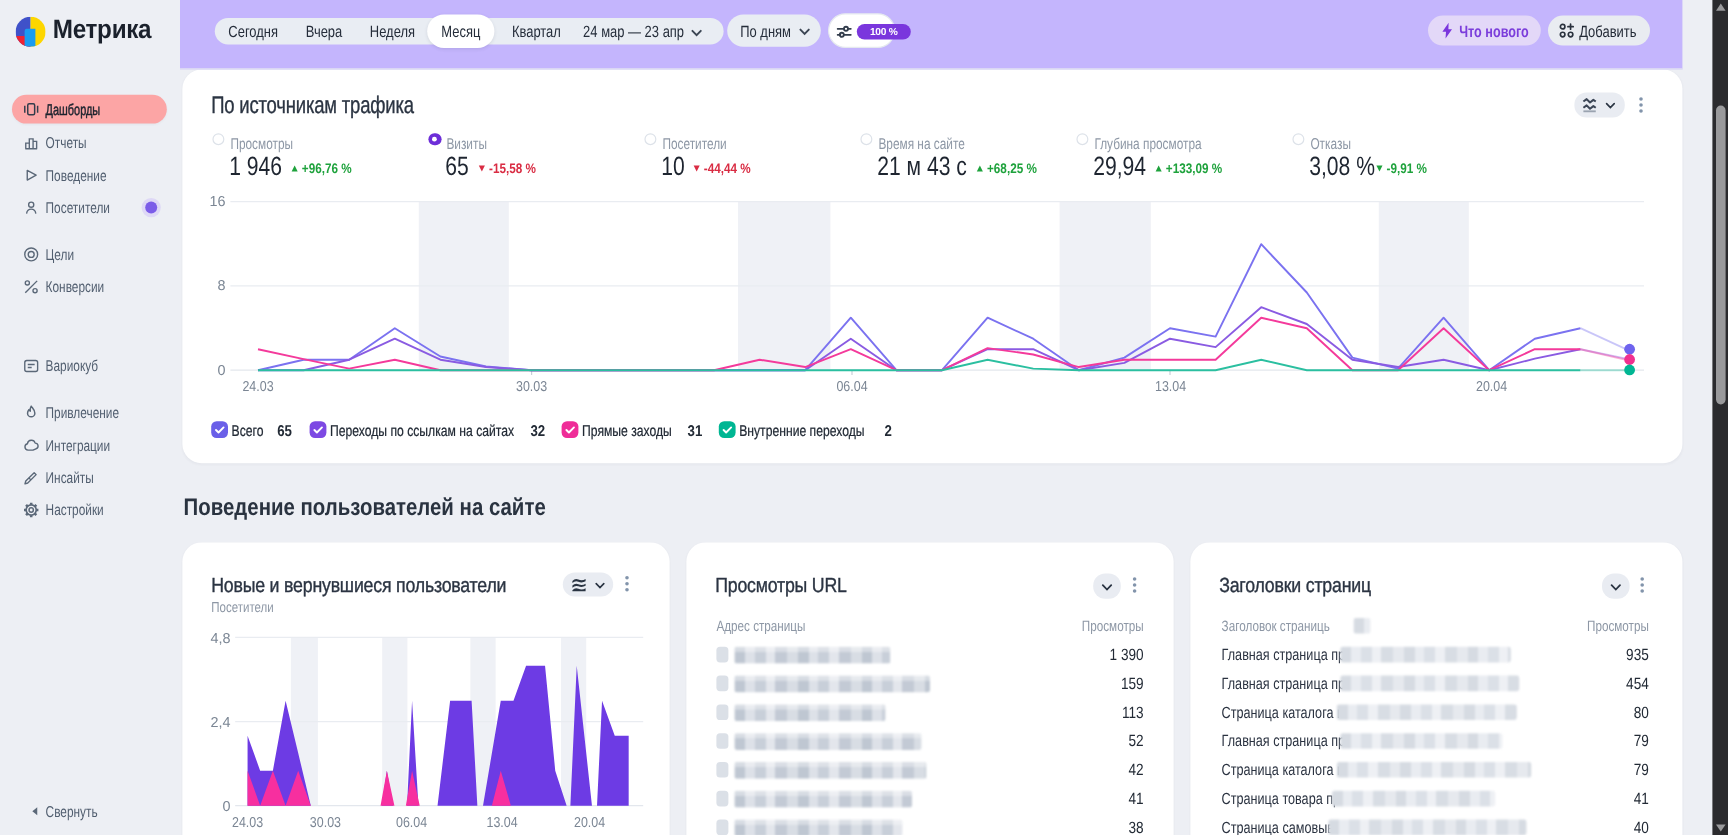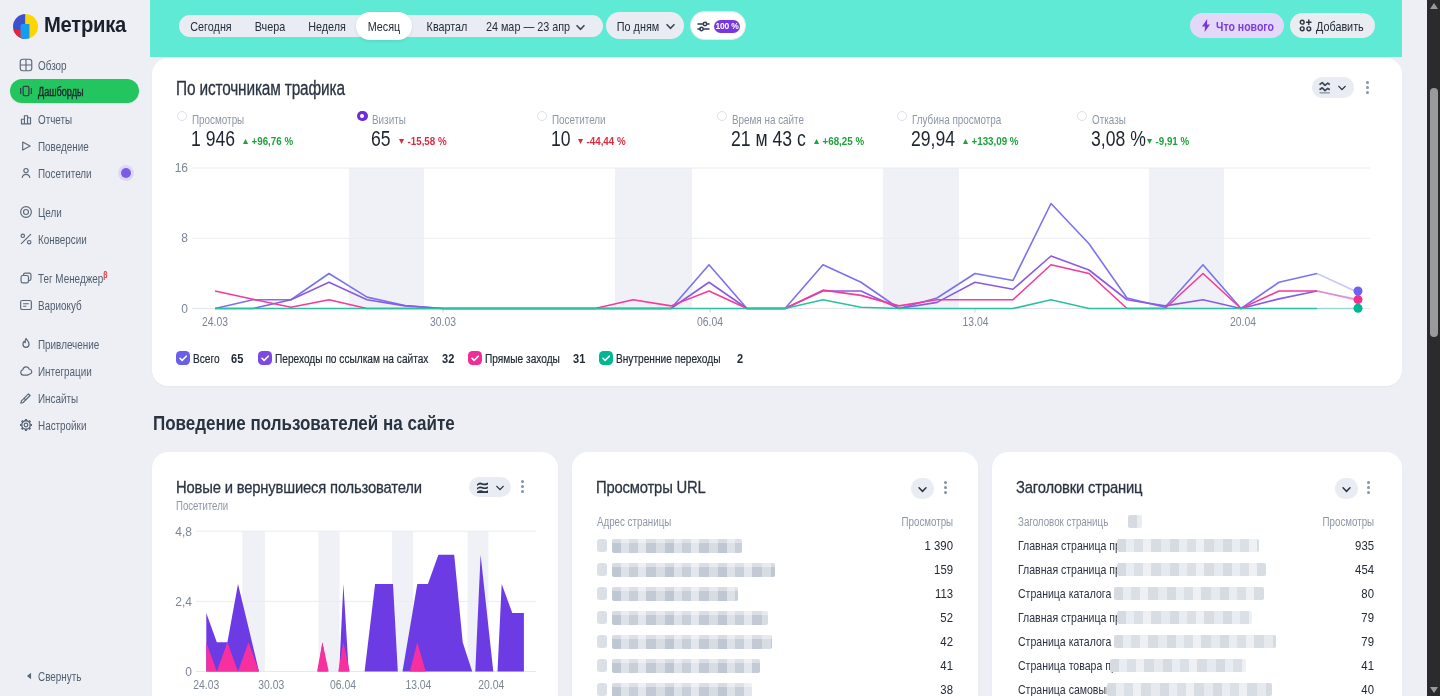--- a/index.html
+++ b/index.html
@@ -7,28 +7,28 @@
 body { font-family:"Liberation Sans", sans-serif; background:#edeff4; position:relative; color:#222a35; }
 .abs { position:absolute; }
 
 
 #sidebar { left:0; top:0; width:150px; height:696px; background:#edeff4; z-index:5; }
 .logo-circ { left:13px; top:14px; width:25px; height:25px; }
 .logo-text { left:44px; top:12px; font-size:22px; font-weight:bold; color:#1b212c; letter-spacing:-0.3px; transform:scaleX(0.92); transform-origin:0 0; }
 .nav-item { left:0; width:150px; height:27px; font-size:13px; color:#515e6f; }
 .nav-item .ic { position:absolute; left:19px; top:50%; transform:translateY(-50%); width:14px; height:14px; }
 .nav-item .tx { position:absolute; left:38px; top:50%; transform:translateY(-50%) scaleX(0.76); transform-origin:0 50%; white-space:nowrap; }
-.nav-active { left:10px; width:129px; height:24px !important; margin-top:1.5px; background:#22c55e; border-radius:12px; box-shadow:0 1px 2px rgba(40,50,70,0.05); }
+.nav-active { left:10px; width:129px; height:24px !important; margin-top:1.5px; background:#fca5a5; border-radius:12px; box-shadow:0 1px 2px rgba(40,50,70,0.05); }
 .nav-active .ic { left:9px; }
 .nav-active .tx { left:28px; color:#1d242f; -webkit-text-stroke:0.4px #1d242f; transform:translateY(-50%) scaleX(0.7); }
 .beta { color:#e0302e; font-size:9px; vertical-align:super; font-weight:bold; }
 .vdot { left:121px; width:10px; height:10px; border-radius:50%; background:#7b5ce8; box-shadow:0 0 0 3px #ded8f6; }
 
 
-#header { left:150px; top:0; width:1252px; height:58px; background:#5eead4; border-bottom:1px solid #e8ebf1; z-index:4; }
+#header { left:150px; top:0; width:1252px; height:58px; background:#c4b5fd; border-bottom:1px solid #e8ebf1; z-index:4; }
 .seg { left:29px; top:15px; width:424px; height:22px; background:#e9edf3; border-radius:11px; }
 .seg-item { position:absolute; top:50%; transform:translate(-50%,-50%) scaleX(0.8); font-size:13.5px; color:#252d3a; white-space:nowrap; }
 .seg-sel { left:206px; top:12px; width:56px; height:28px; background:#fff; border-radius:14px; box-shadow:0 1px 3px rgba(40,50,70,0.12); }
 .pill { background:#e9edf3; border-radius:13.5px; font-size:13.5px; color:#252d3a; }
 
 
 #sbar { left:1427px; top:0; width:13px; height:696px; background:#2b2b2e; z-index:10; }
 #sbar .thumb { position:absolute; left:2.5px; top:88px; width:8px; height:249px; background:#9a9a9c; border-radius:4px; }
 #sbar .arr { position:absolute; left:50%; transform:translateX(-50%); width:0; height:0; }
 
@@ -87,27 +87,20 @@
         <circle cx="12.5" cy="12.5" r="12.5"></circle>
       </clipPath>
     <g clip-path="url(#lc)">
       <rect x="0" y="0" width="12.5" height="25" fill="#3f51c9"></rect>
       <rect x="0" y="16" width="12.5" height="9" fill="#ee2233"></rect>
       <rect x="12.5" y="0" width="12.5" height="25" fill="#fdd600"></rect>
       <path d="M9,10 h7.5 a0,0 0 0 1 0,0 v15 h-9 v-13 a2,2 0 0 1 1.5,-2 Z" fill="#189cf2"></path>
     </g>
   </svg>
   <div class="abs logo-text">Метрика</div>
-  <div class="abs nav-item" style="top:51px;">
-    <svg class="ic" viewBox="0 0 17 17" fill="none" stroke="#5b6878" stroke-width="1.4">
-        <rect x="1.5" y="1.5" width="14" height="14" rx="3"></rect>
-        <path d="M8.5 1.5v14M1.5 8.5h14"></path>
-      </svg>
-    <span class="tx">Обзор</span>
-  </div>
   <div class="abs nav-item nav-active" style="top:77.5px;">
     <svg class="ic" viewBox="0 0 17 17" fill="none" stroke="#333d4c" stroke-width="1.5">
         <rect x="5" y="3" width="7" height="11" rx="1.5"></rect>
         <path d="M2 5v7M15 5v7"></path>
       </svg>
     <span class="tx">Дашборды</span>
   </div>
   <div class="abs nav-item" style="top:105px;">
     <svg class="ic" viewBox="0 0 17 17" fill="none" stroke="#5b6878" stroke-width="1.4">
         <path d="M3 14.5V8.8h3.6v5.7M6.6 14.5V4.5h3.8v10M10.4 14.5V7h3.6v7.5M2.5 14.5h12"></path>
@@ -135,27 +128,20 @@
         <circle cx="12.4" cy="12.4" r="2.1"></circle>
       </svg>
     <span class="tx">Конверсии</span>
   </div>
   <div class="abs nav-item" style="top:198px;">
     <svg class="ic" viewBox="0 0 17 17" fill="none" stroke="#5b6878" stroke-width="1.4">
         <circle cx="8.5" cy="8.5" r="6.5"></circle>
         <circle cx="8.5" cy="8.5" r="3"></circle>
       </svg>
     <span class="tx">Цели</span>
-  </div>
-  <div class="abs nav-item" style="top:264px;">
-    <svg class="ic" viewBox="0 0 17 17" fill="none" stroke="#5b6878" stroke-width="1.4">
-        <rect x="2.5" y="5.5" width="9" height="9" rx="2"></rect>
-        <path d="M5.5 5.5v-1a2 2 0 0 1 2-2h5a2 2 0 0 1 2 2v5a2 2 0 0 1-2 2h-1"></path>
-      </svg>
-    <span class="tx">Тег Менеджер<span class="beta">β</span></span>
   </div>
   <div class="abs nav-item" style="top:330px;">
     <svg class="ic" viewBox="0 0 17 17" fill="none" stroke="#5b6878" stroke-width="1.5">
         <path d="M8.5 1.8C9.7 3.8 12.2 5.5 12.2 8.9a3.7 3.7 0 0 1-7.4 0c0-1.4.55-2.5 1.3-3.5.55 1 1.5 1.5 1.5 1.5-.4-1.9.1-3.7.9-5.1z" stroke-linejoin="round"></path>
       </svg>
     <span class="tx">Привлечение</span>
   </div>
   <div class="abs nav-item" style="top:291px;">
     <svg class="ic" viewBox="0 0 17 17" fill="none" stroke="#5b6878" stroke-width="1.4">
         <rect x="2" y="3" width="13" height="11" rx="2"></rect>
@@ -212,21 +198,21 @@
   <svg class="abs" style="left:515px; top:21px;" width="11" height="11" viewBox="0 0 11 11" fill="none" stroke="#3c4654" stroke-width="1.6" stroke-linecap="round">
       <path d="M2 3.7l3.5 3.6L9 3.7"></path>
     </svg>
 
   <div class="abs" style="left:540px; top:11px; width:56px; height:29px; background:#fff; border:1px solid #e5e9ef; border-radius:14.5px;"></div>
   <svg class="abs" style="left:547px; top:19.5px;" width="13" height="13" viewBox="0 0 13 13" fill="none" stroke="#333d4c" stroke-width="1.5" stroke-linecap="round">
       <path d="M1 4h5.3M9.7 4H12M1 9h2.3M6.7 9H12"></path>
       <circle cx="8" cy="4" r="1.7"></circle>
       <circle cx="4.5" cy="9" r="1.7"></circle>
     </svg>
-  <div class="abs" style="left:564px; top:20px; width:26px; height:13px; background:#7a36dd; border-radius:6.5px; color:#fff; font-size:8.5px; font-weight:bold; text-align:center; line-height:13.5px; letter-spacing:-0.2px;">100 %</div>
+  <div class="abs" style="left:564px; top:20px; width:45px; height:13px; background:#7a36dd; border-radius:6.5px; color:#fff; font-size:8.5px; font-weight:bold; text-align:center; line-height:13.5px; letter-spacing:-0.2px;">100 %</div>
 
   <div class="abs" style="left:1040px; top:13px; width:94px; height:25px; background:#e3d8f8; border-radius:12.5px;"></div>
   <svg class="abs" style="left:1049px; top:18px;" width="14" height="15" viewBox="0 0 14 15">
       <path d="M8.2 1L3 8.4h3L5.6 14l5.4-7.6H8z" fill="#7a36dd"></path>
     </svg>
   <div class="abs" style="left:1066px; top:18.5px; font-size:13.5px; font-weight:bold; color:#7b3ddb; transform:scaleX(0.78); transform-origin:0 0; white-space:nowrap;">Что нового</div>
 
   <div class="abs" style="left:1140px; top:13px; width:85px; height:25px; background:#e9ecf1; border-radius:12.5px;"></div>
   <svg class="abs" style="left:1149px; top:19px;" width="13" height="13" viewBox="0 0 13 13" fill="none" stroke="#2a323e" stroke-width="1.4">
       <circle cx="3.2" cy="3.2" r="1.9"></circle>

